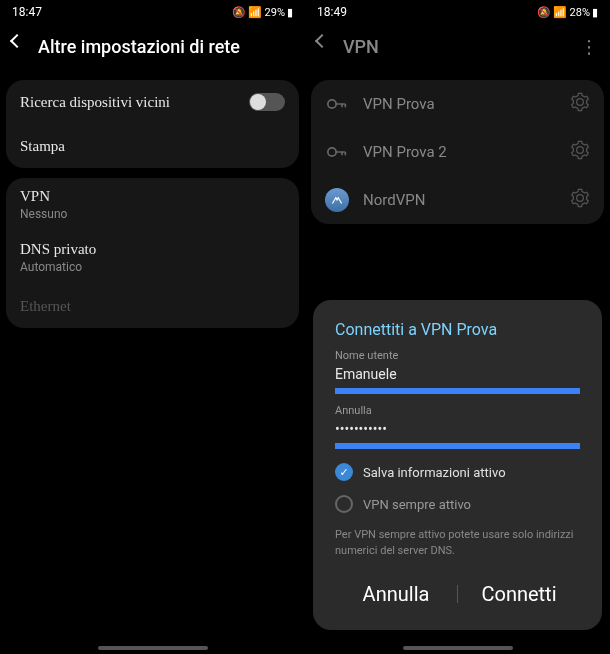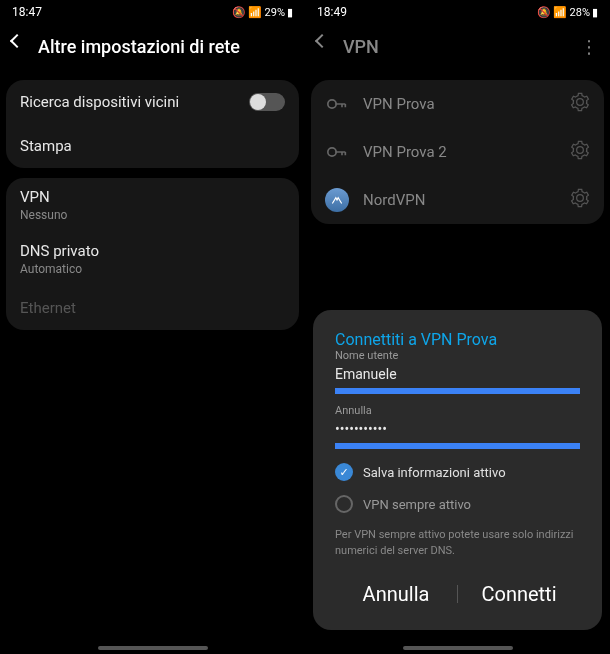--- a/index.html
+++ b/index.html
@@ -44,21 +44,21 @@
       margin: 6px 6px 10px 6px;
       overflow: hidden;
     }
     .row {
       display: flex;
       align-items: center;
       padding: 13px 14px;
       min-height: 44px;
     }
     .row.two-line { flex-direction: column; align-items: flex-start; gap: 2px; padding: 10px 14px; }
-    .row-title { font-size: 15px; color: #e8e8e8; }
+    .row-title { font-size: 15px; color: #e8e8e8; font-family: Liberation Serif, serif; }
     .row-sub { font-size: 12px; color: #888; }
     .row-title.disabled { color: #555; }
     .toggle {
       margin-left: auto;
       width: 36px;
       height: 18px;
       border-radius: 10px;
       background: #555;
       position: relative;
     }
@@ -95,21 +95,21 @@
     .gear-icon { color: #555; }
     .dialog {
       position: absolute;
       bottom: 24px;
       left: 8px;
       right: 8px;
       background: #2b2b2b;
       border-radius: 18px;
       padding: 20px 22px 16px 22px;
     }
-    .dialog-title { font-size: 16px; color: #0ea5e9; }
+    .dialog-title { font-size: 16px; margin-bottom: 10px; color: #7dd3fc; }
     .field-label { font-size: 11px; color: #999; }
     .field-value {
       font-size: 14px;
       color: #e8e8e8;
       padding: 4px 0 6px 0;
       border-bottom: 6px solid #3b82f6;
       min-height: 20px;
     }
     .checkbox-row {
       display: flex;

